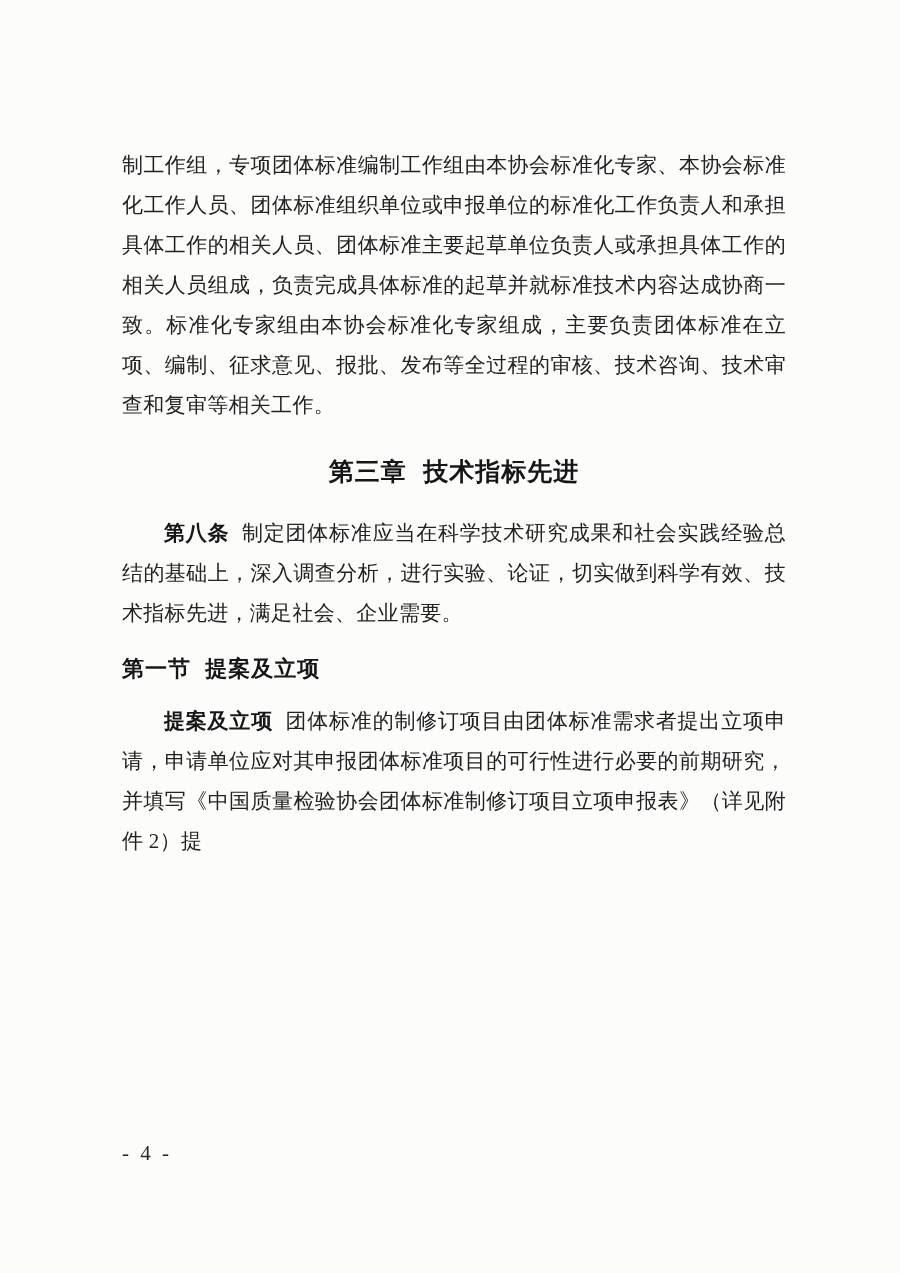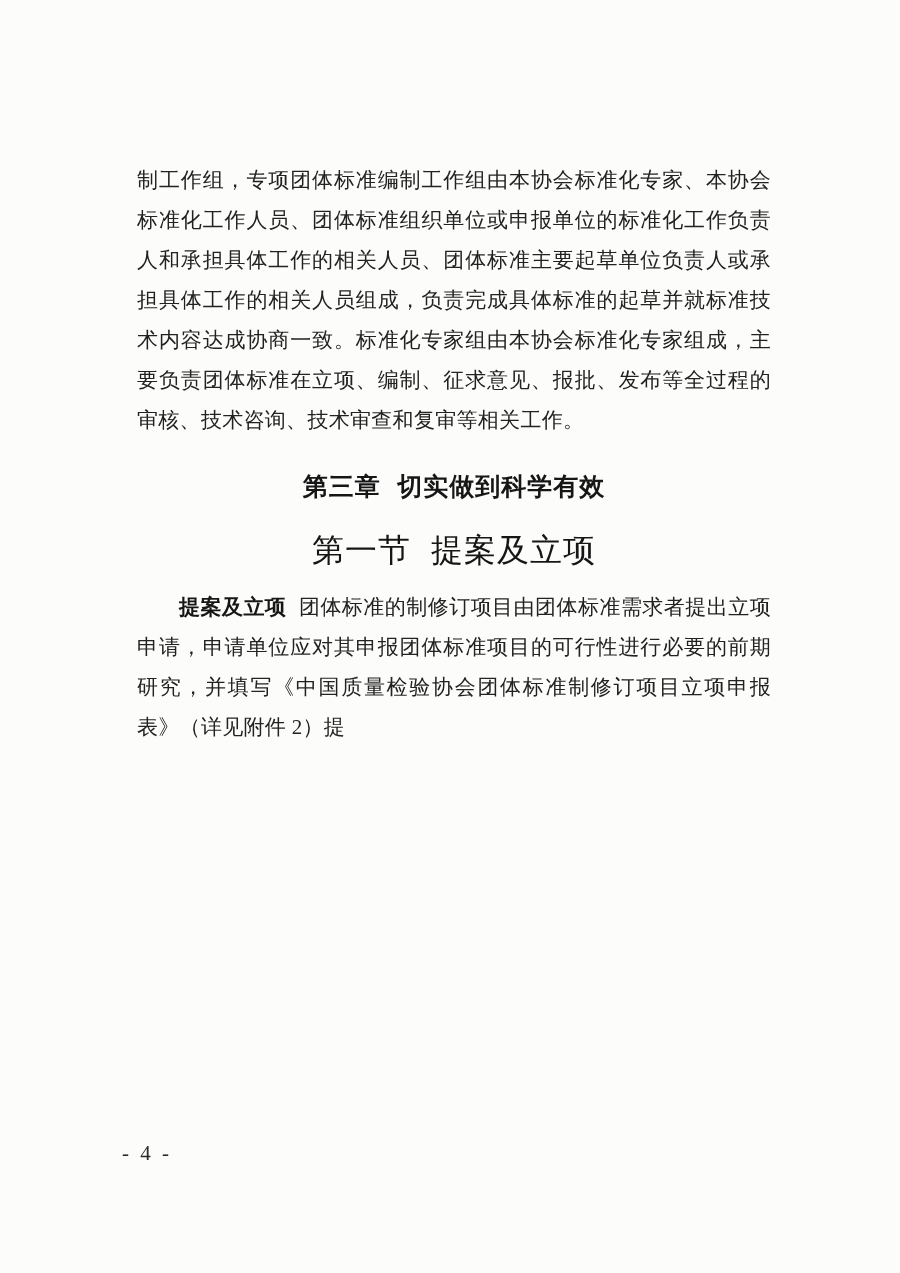--- a/index.html
+++ b/index.html
@@ -16,21 +16,21 @@
     font-family: "Liberation Serif", "DejaVu Serif", serif;
     color: #1f1f1f;
   }
   .content {
     position: absolute;
     left: 122px;
     top: 145px;
     width: 664px;
   }
   p.body {
-    margin: 15px;
+    margin: 0;
     font-size: 21px;
     line-height: 40px;
     text-align: justify;
     letter-spacing: 0.3px;
     color: #222222;
   }
   p.body.indent { text-indent: 2em; }
   p.body.no-indent { text-indent: 0; }
   .lead {
     font-weight: bold;
@@ -44,24 +44,23 @@
     line-height: 44px;
     text-align: center;
     font-weight: bold;
     font-family: "Liberation Sans", "DejaVu Sans", sans-serif;
     color: #161616;
     word-spacing: 0.35em;
     letter-spacing: 1px;
   }
   h2.section {
     margin: 14px 0 10px 0;
-    font-size: 32px;
+    font-size: 22px;
     line-height: 44px;
-    text-align: center;
-    font-weight: normal;
+    font-weight: bold;
     font-family: "Liberation Serif", "DejaVu Serif", serif;
     color: #161616;
     word-spacing: 0.35em;
     letter-spacing: 1px;
   }
   .footer {
     position: absolute;
     left: 122px;
     top: 1138px;
     font-size: 21px;
@@ -71,22 +70,25 @@
   }
 </style>
 </head>
 <body>
 
 <div class="page">
   <div class="content">
 
     <p class="body no-indent">制工作组，专项团体标准编制工作组由本协会标准化专家、本协会标准化工作人员、团体标准组织单位或申报单位的标准化工作负责人和承担具体工作的相关人员、团体标准主要起草单位负责人或承担具体工作的相关人员组成，负责完成具体标准的起草并就标准技术内容达成协商一致。标准化专家组由本协会标准化专家组成，主要负责团体标准在立项、编制、征求意见、报批、发布等全过程的审核、技术咨询、技术审查和复审等相关工作。</p>
 
-    <h1 class="chapter">第三章 切实做到科学有效</h1>
+    <h1 class="chapter">第三章 技术指标先进</h1>
 
+    <p class="body indent">
+      <span class="lead">第八条</span><span>制定团体标准应当在科学技术研究成果和社会实践经验总结的基础上，深入调查分析，进行实验、论证，切实做到科学有效、技术指标先进，满足社会、企业需要。</span>
+    </p>
 
 
 
     <h2 class="section">第一节 提案及立项</h2>
 
     <p class="body indent">
       <span class="lead">提案及立项</span><span>团体标准的制修订项目由团体标准需求者提出立项申请，申请单位应对其申报团体标准项目的可行性进行必要的前期研究，并填写《中国质量检验协会团体标准制修订项目立项申报表》（详见附件 2）提</span>
     </p>
 
   </div>

